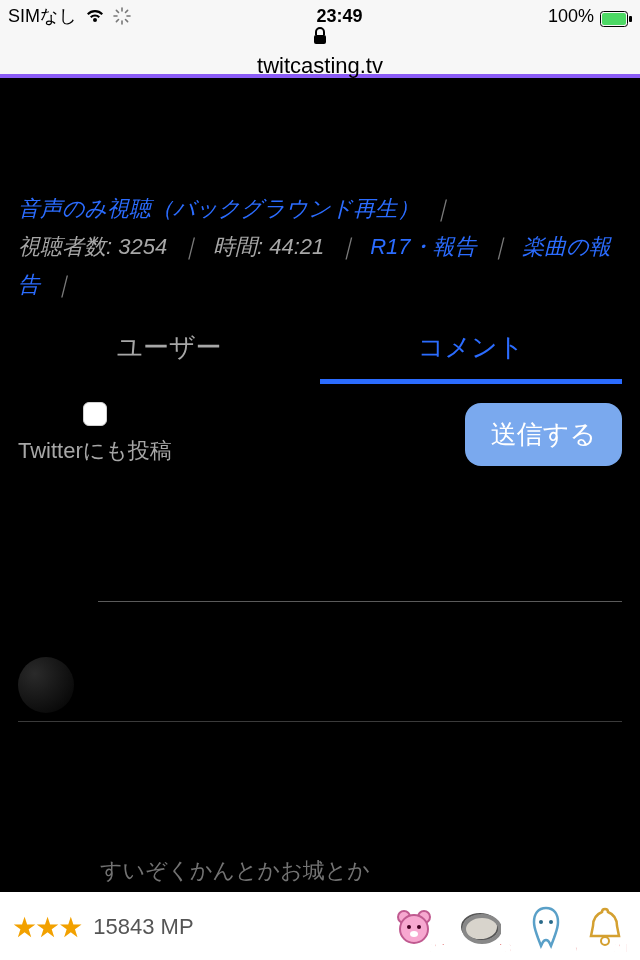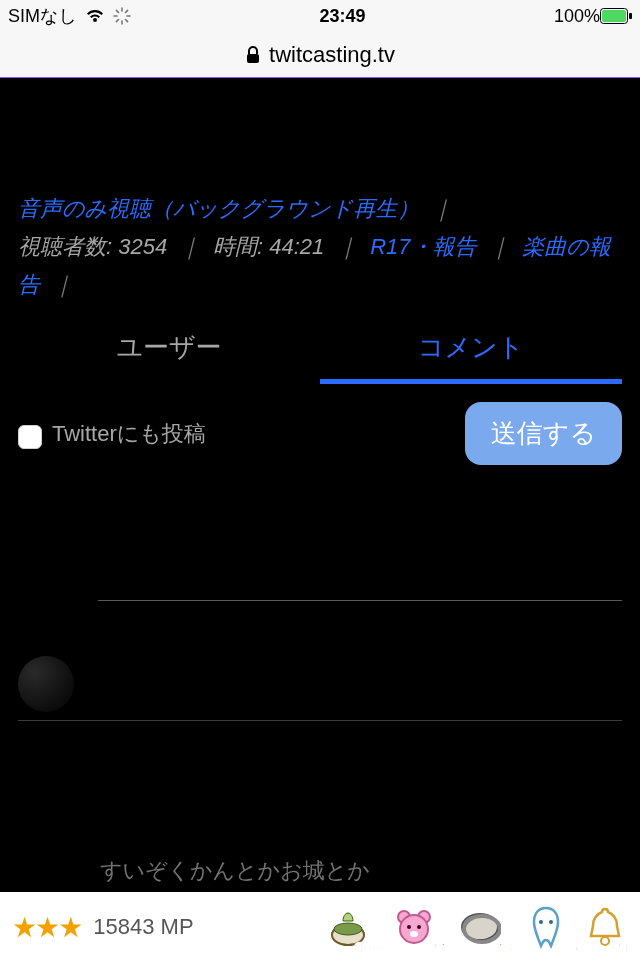--- a/index.html
+++ b/index.html
@@ -1,34 +1,34 @@
 <!DOCTYPE html>
 <html><head>
 <meta charset="utf-8">
 <style>
   * { margin: 0; padding: 0; box-sizing: border-box; }
   html, body { width: 640px; height: 960px; font-family: -apple-system, "Helvetica Neue", Arial, sans-serif; background: #000; overflow: hidden; }
   .status-bar { height: 30px; background: #f7f7f7; display: flex; align-items: center; justify-content: space-between; padding: 16px 8px; font-size: 18px; color: #000; }
   .status-left { display: flex; align-items: center; gap: 8px; }
-  .status-right { display: flex; align-items: center; }
+  .status-right { display: flex; align-items: flex-end; gap: 6px; }
   .wifi-icon svg, .loading-icon svg, .battery-icon svg { display: block; }
-  .url-bar { height: 46px; background: #f7f7f7; display: flex; align-items: center; justify-content: center; gap: 8px; font-size: 22px; color: #000; border-bottom: 1px solid #8b5cf6; }
+  .url-bar { height: 46px; background: #f7f7f7; display: flex; align-items: center; justify-content: center; gap: 8px; font-size: 22px; color: #000; border-bottom: 4px solid #8b5cf6; flex-direction: column; }
   .lock-icon svg { display: block; }
   .content { background: #000; color: #a7a7a7; padding: 0 18px; height: 814px; position: relative; }
   .video-area { height: 112px; }
   .meta-links { font-size: 22px; line-height: 38px; color: #a7a7a7; font-style: italic; }
   .meta-links .link { color: #2b6cff; }
   .meta-links .sep { color: #7a7a7a; margin: 0 6px; }
   .tabs { display: flex; margin-top: 16px; }
   .tab { flex: 1; text-align: center; font-size: 26px; padding: 10px 0 14px; color: #a7a7a7; }
   .tab.active { color: #2b6cff; border-bottom: 5px solid #2b6cff; }
   .comment-input { margin-top: 18px; width: 100%; height: 54px; border-radius: 8px; background: #fff; border: 1px solid #2b6cff; padding: 0 14px; font-size: 24px; color: #000; }
   .comment-input::placeholder { color: #9c9c9c; }
   .row-below { display: flex; align-items: center; justify-content: space-between; margin-top: 18px; }
-  .tw-post { display: flex; align-items: flex-end; gap: 10px; font-size: 22px; color: #a7a7a7; }
+  .tw-post { display: flex; align-items: center; gap: 10px; font-size: 22px; color: #a7a7a7; flex-direction: column; }
   .checkbox { width: 24px; height: 24px; border-radius: 6px; background: #fff; border: 1px solid #d0d0d0; }
   .send-btn { background: #7aa9ee; color: #fff; font-size: 26px; padding: 14px 26px; border: none; border-radius: 16px; }
   .comment-list { margin-top: 24px; }
   .comment-row { border-bottom: 1px solid #3a3a3a; height: 120px; display: flex; align-items: flex-end; padding-bottom: 8px; }
   .comment-row.short { height: 112px; border-bottom: 1px solid #5a5a5a; margin-left: 80px; }
   .comment-row .avatar { width: 56px; height: 56px; border-radius: 28px; background: radial-gradient(circle at 30% 30%, #2a2a2a, #000); margin-right: 14px; }
   .visible-comment { position: absolute; left: 100px; bottom: 6px; font-size: 22px; color: #737373; }
   .bottom-bar { height: 70px; background: #fff; display: flex; align-items: center; padding: 0 12px; gap: 6px; }
   .stars { color: #f2a100; font-size: 28px; letter-spacing: -2px; }
   .mp { font-size: 22px; color: #555; margin-left: 6px; flex: 1; }
@@ -125,28 +125,20 @@
   </div>
 
   <div class="visible-comment">すいぞくかんとかお城とか</div>
 </div>
 
 <div class="bottom-bar">
   <span class="stars">★★★</span>
   <span class="mp">15843 MP</span>
 
   <div class="gift">
-    <svg width="44" height="40" viewBox="0 0 44 40">
-        <ellipse cx="22" cy="28" rx="16" ry="10" fill="#e8e0c8" stroke="#6b5a2a" stroke-width="2"></ellipse>
-        <ellipse cx="22" cy="22" rx="14" ry="6" fill="#7a9a4a" stroke="#3a5a1a"></ellipse>
-        <path d="M22 6c3 0 5 4 5 8h-10c0-4 2-8 5-8z" fill="#b5d17a" stroke="#3a5a1a"></path>
-      </svg>
-    <span class="badge">300</span>
-  </div>
-  <div class="gift">
     <svg width="44" height="44" viewBox="0 0 44 44">
         <circle cx="12" cy="12" r="6" fill="#f7a8d0" stroke="#c05a90" stroke-width="2"></circle>
         <circle cx="32" cy="12" r="6" fill="#f7a8d0" stroke="#c05a90" stroke-width="2"></circle>
         <circle cx="22" cy="24" r="14" fill="#f7a8d0" stroke="#c05a90" stroke-width="2"></circle>
         <circle cx="17" cy="22" r="2" fill="#402"></circle>
         <circle cx="27" cy="22" r="2" fill="#402"></circle>
         <ellipse cx="22" cy="29" rx="4" ry="3" fill="#fff"></ellipse>
       </svg>
     <span class="badge">24</span>
   </div>

